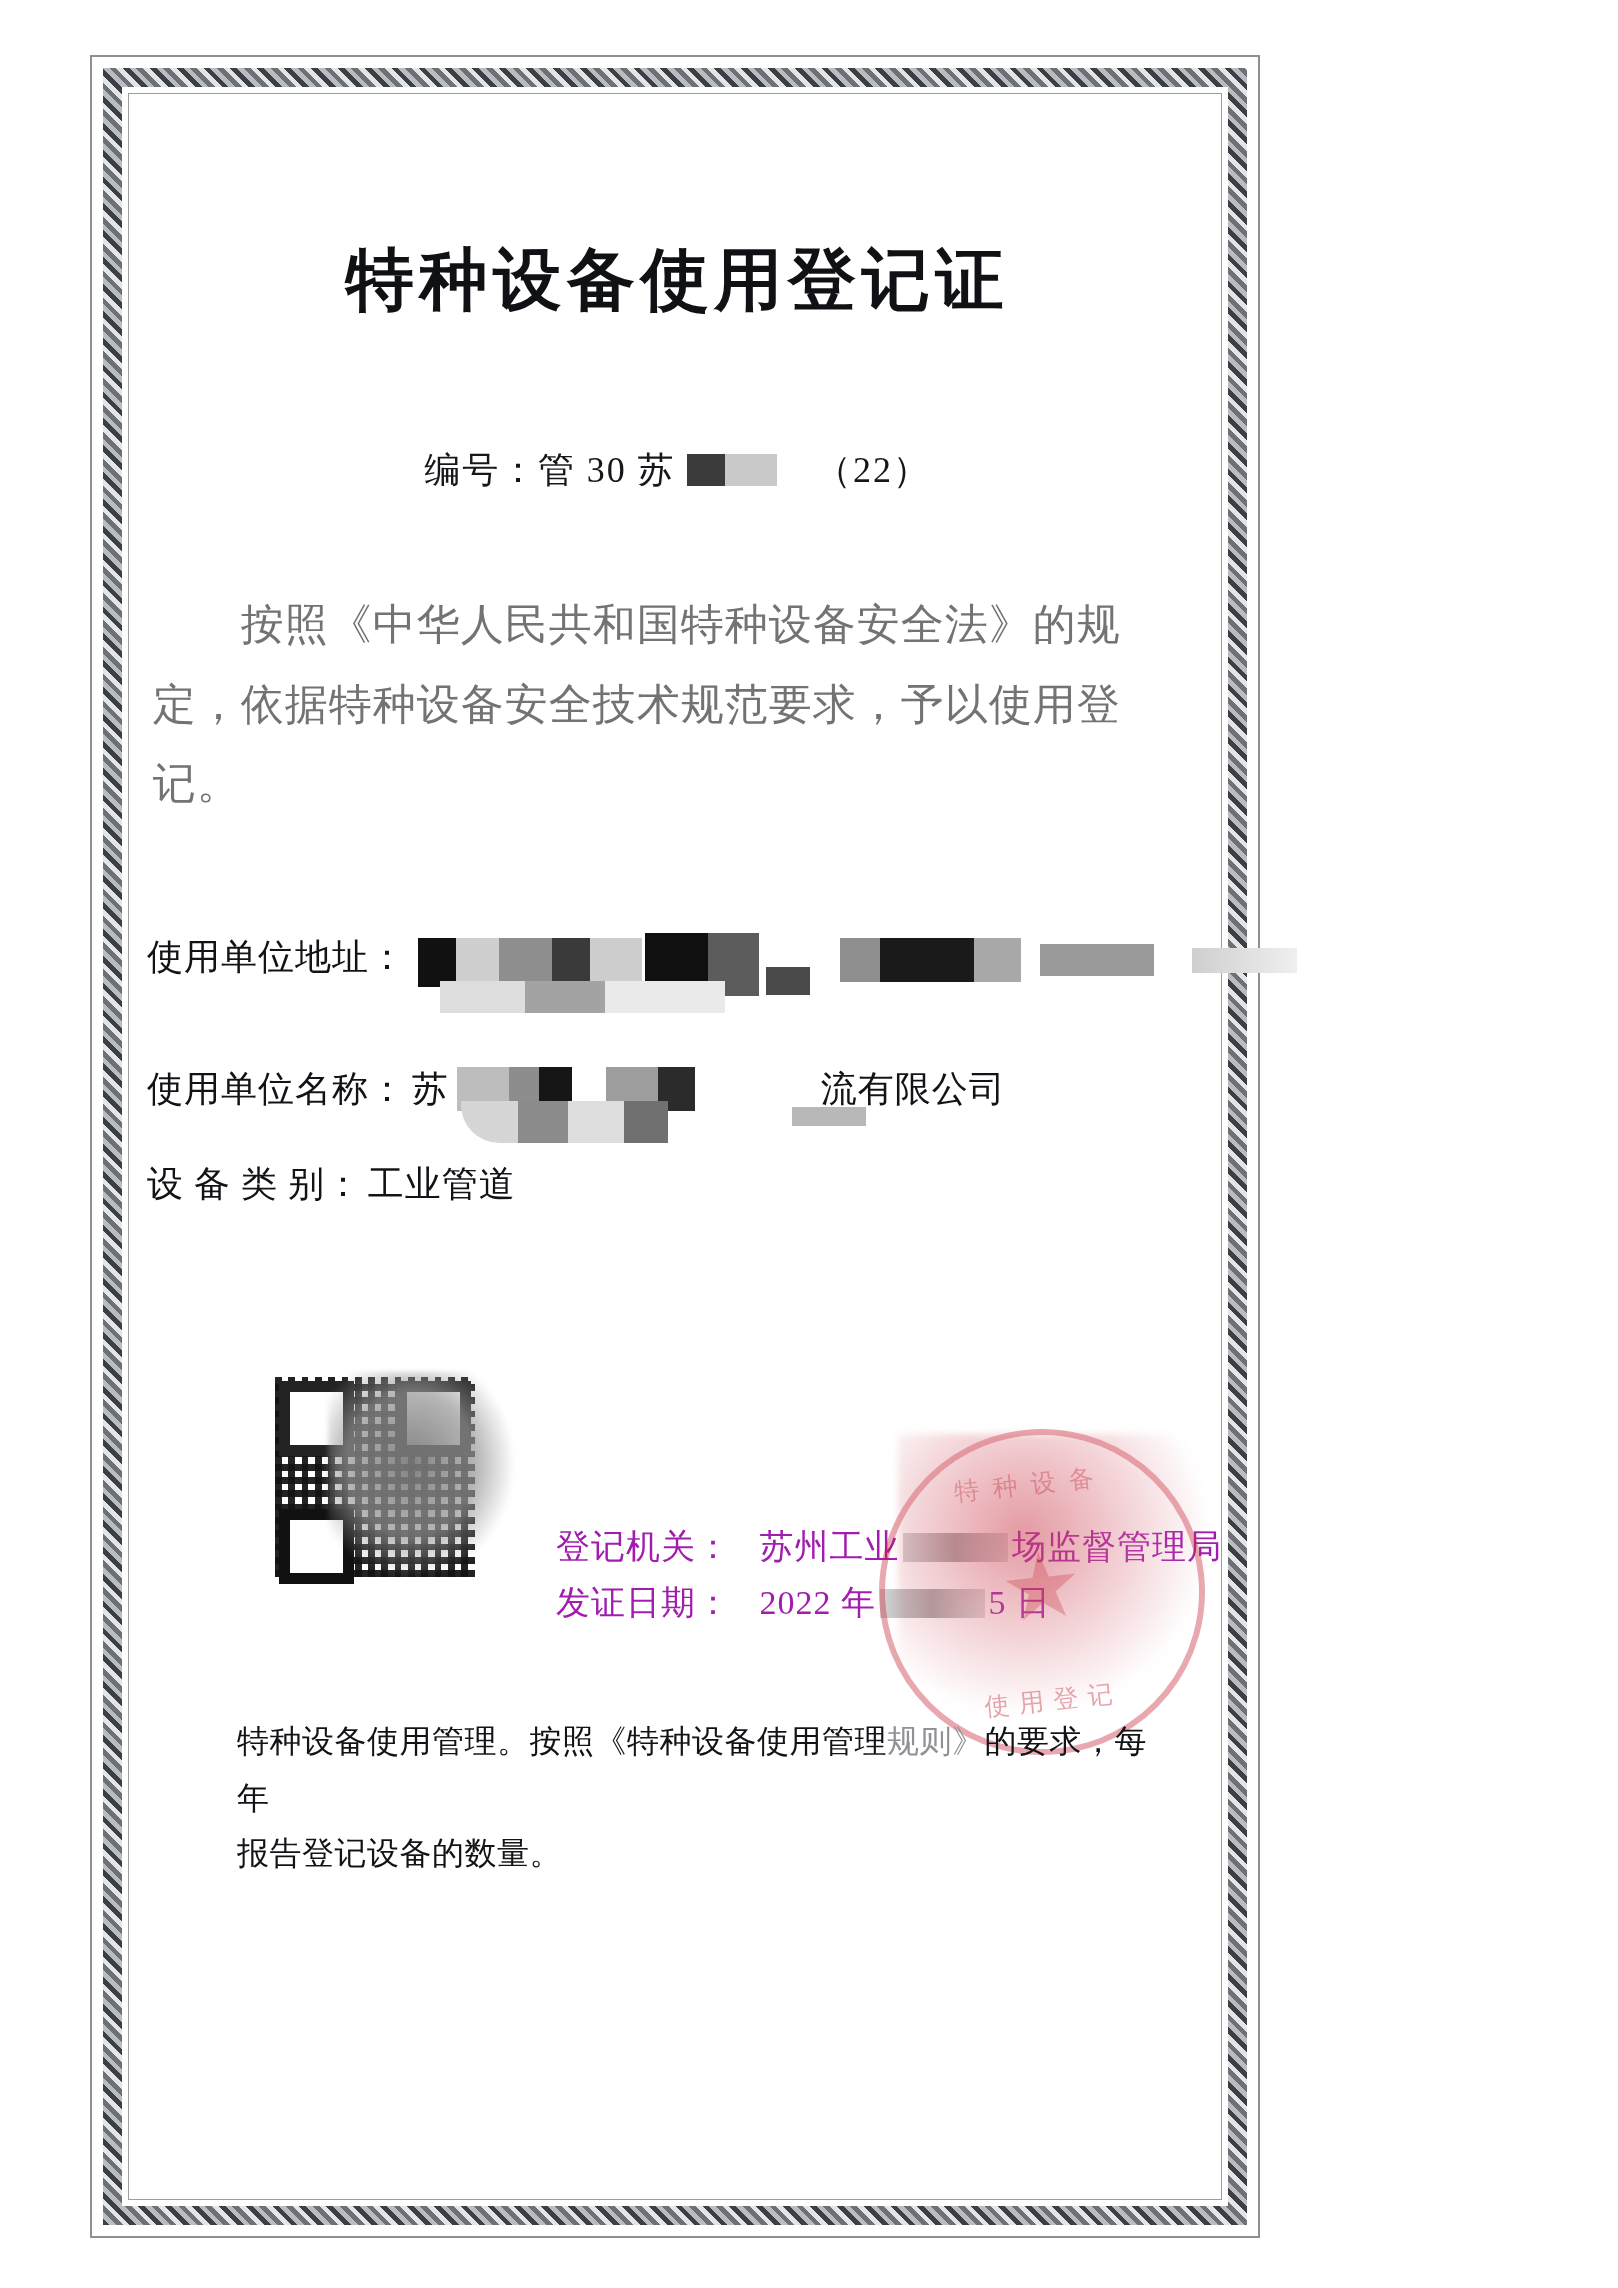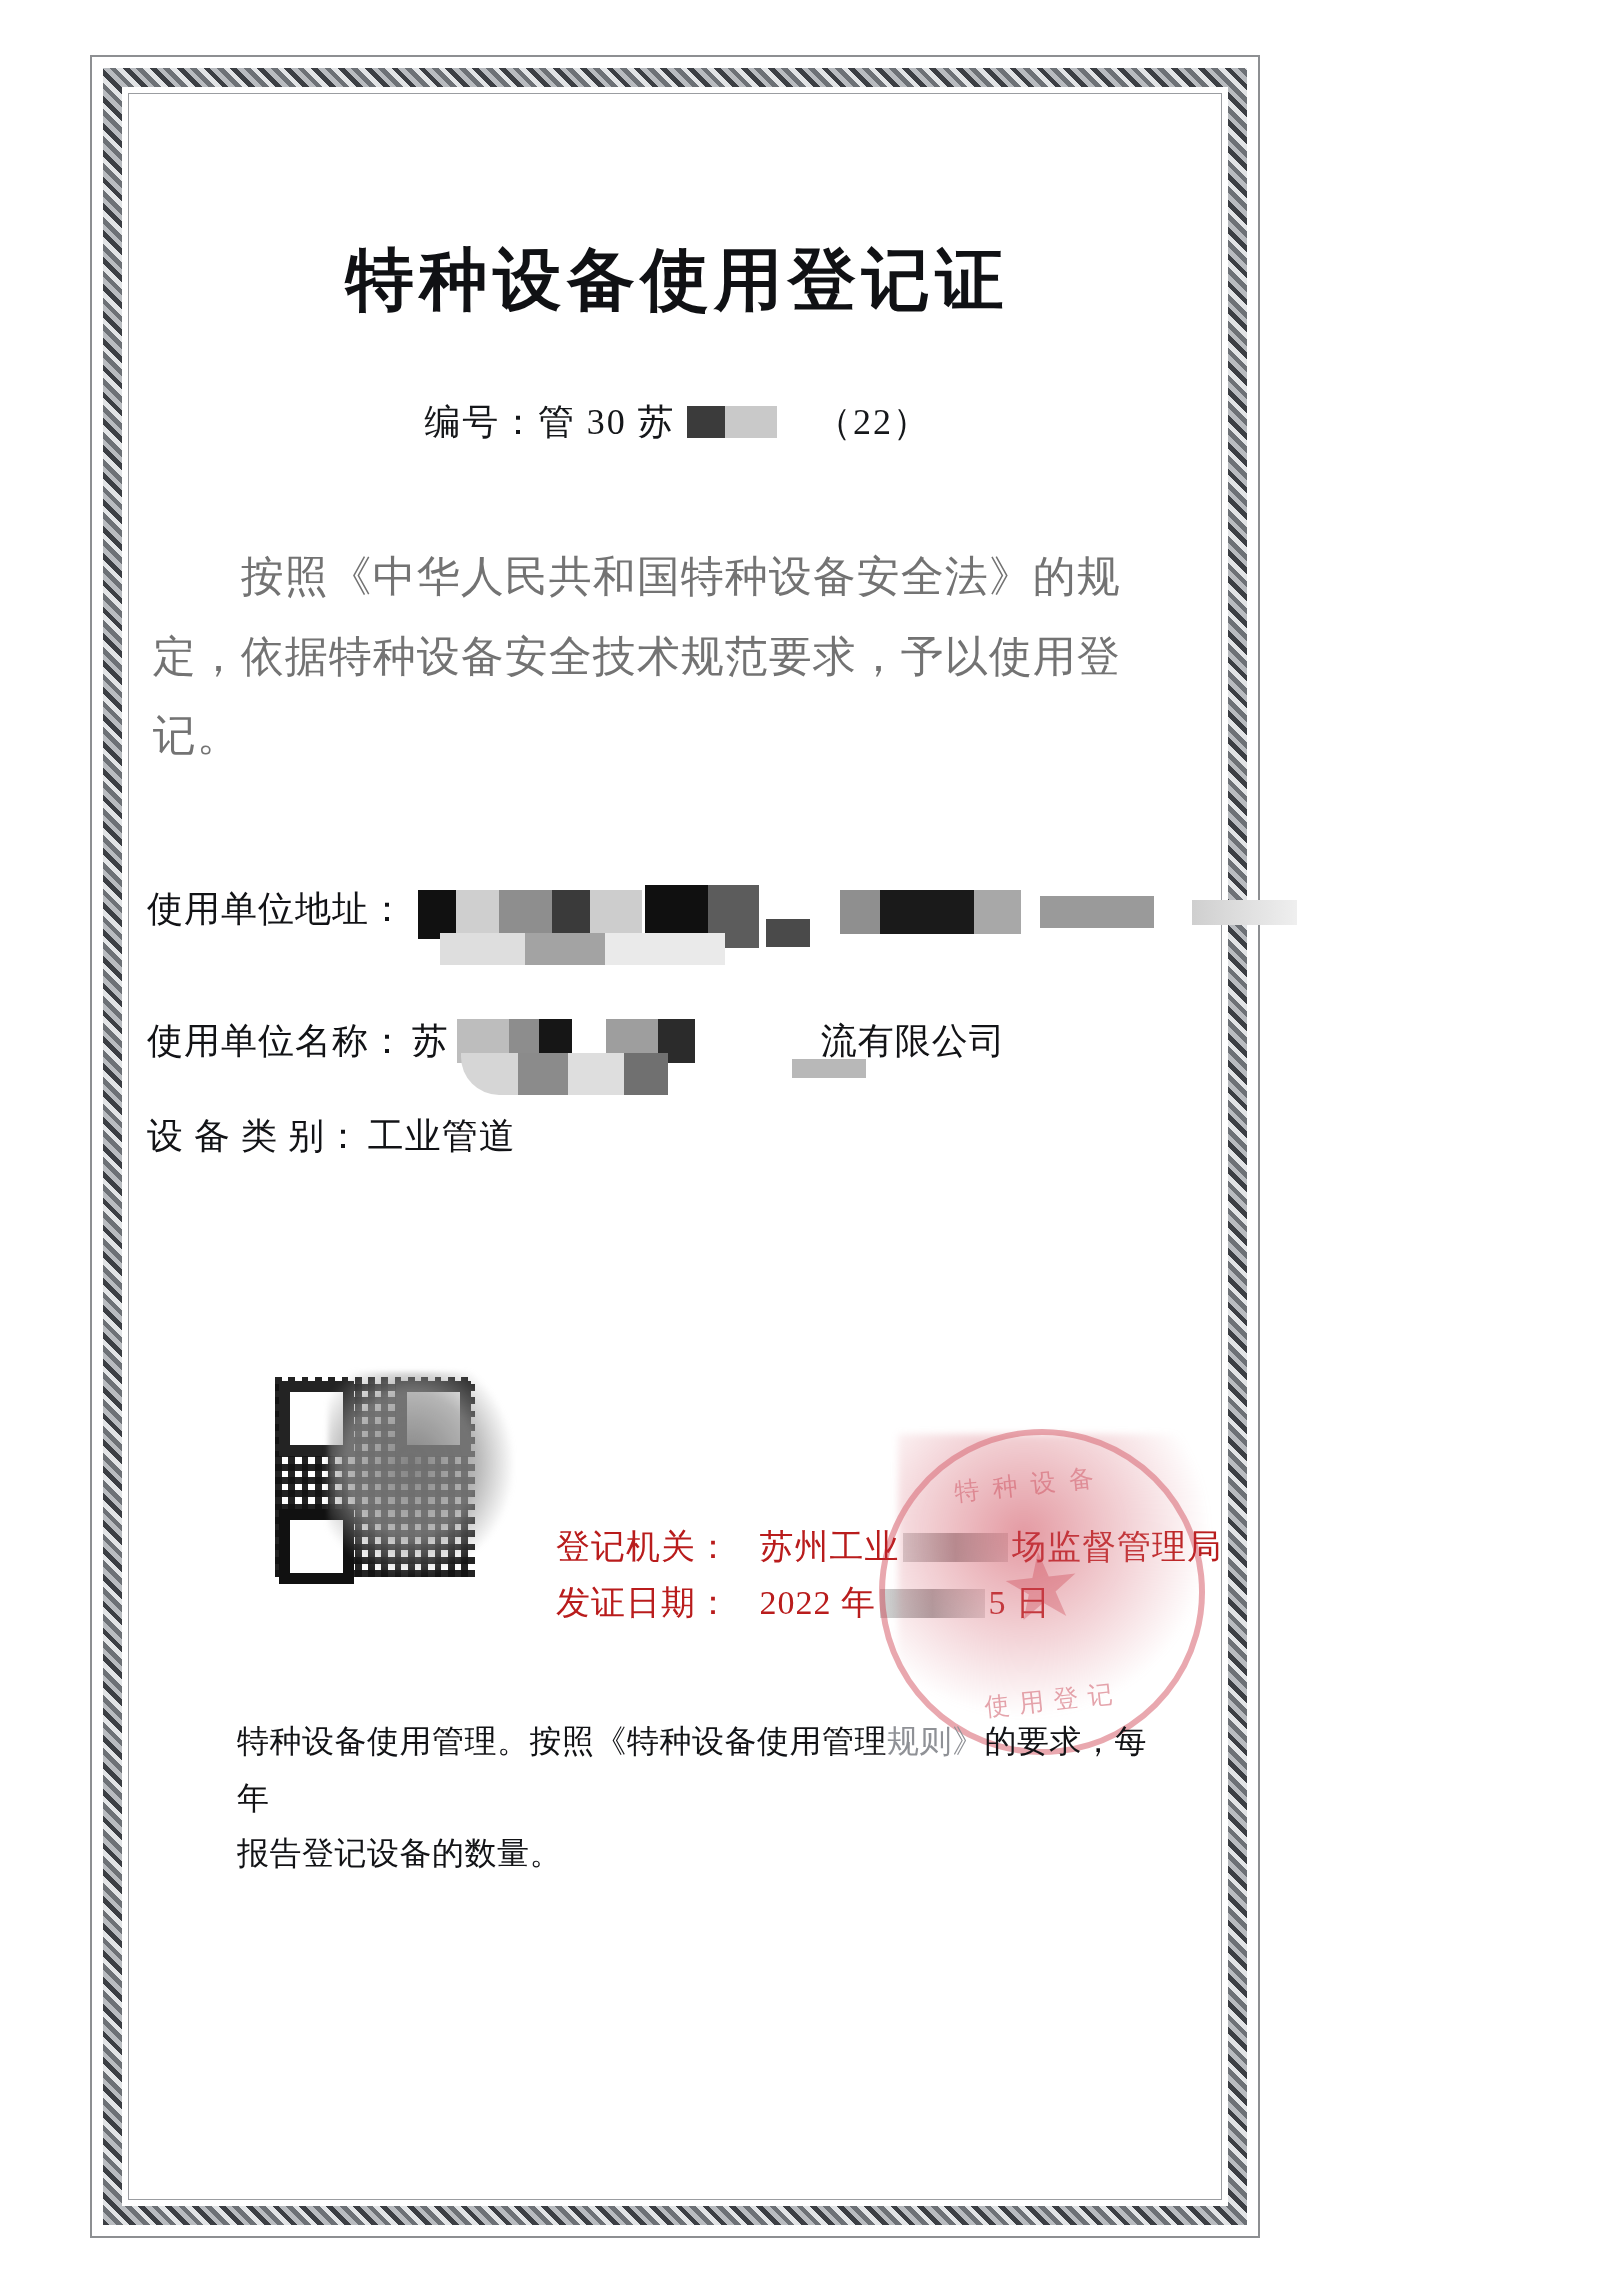--- a/index.html
+++ b/index.html
@@ -76,21 +76,21 @@
     font-weight: 700;
     letter-spacing: 5.7px;
     color: #101114;
     margin-top: 128px;
   }
 
   .serial-row {
     display: flex;
     justify-content: center;
     align-items: baseline;
-    margin-top: 72px;
+    margin-top: 120px;
     font-size: 36px;
     color: #15171a;
     letter-spacing: 1.9px;
   }
   .serial-row .redact {
     display: inline-block;
     width: 90px;
     height: 32px;
     margin: 0 11.4px;
     vertical-align: middle;
@@ -183,21 +183,21 @@
     background: radial-gradient(ellipse at 45% 45%, rgba(120,120,120,.92) 0%, rgba(150,150,150,.70) 45%, rgba(255,255,255,0) 72%);
     filter: blur(2.9px);
   }
 
   
   .issuer {
     position: absolute;
     left: 409px;
     top: 1412px;
     font-size: 34px;
-    color: #b91c1c;
+    color: #a21caf;
     letter-spacing: 1px;
     line-height: 1.65;
   }
   .issuer-row { display: flex; align-items: baseline; }
   .issuer-label { white-space: nowrap; margin-right: 28.5px; }
   .issuer-value { position: relative; white-space: nowrap; }
   .issuer-value .blot {
     display: inline-block;
     width: 105px; height: 28.5px;
     vertical-align: -3.8px;

